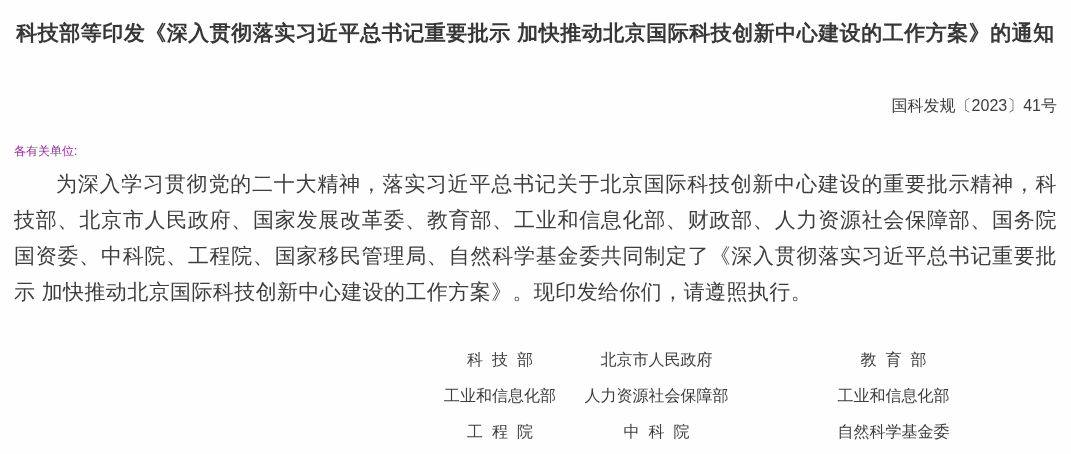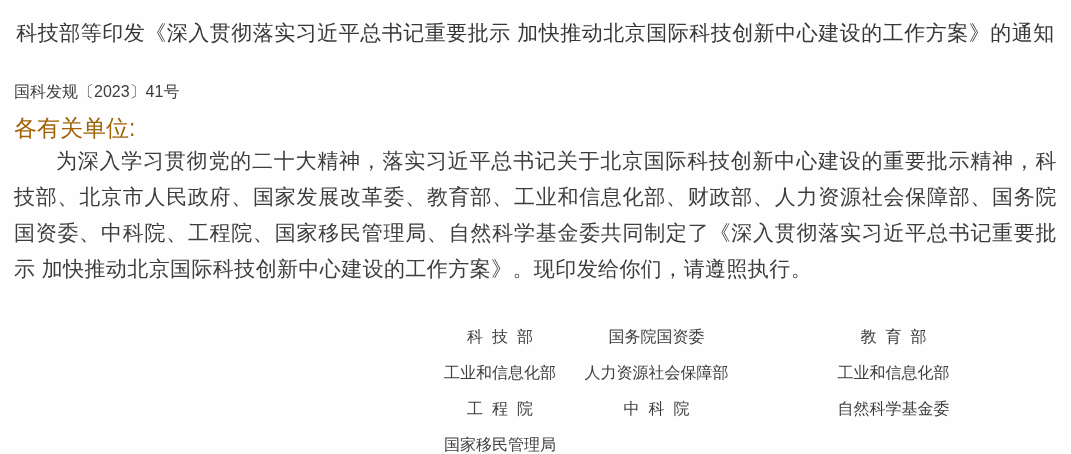--- a/index.html
+++ b/index.html
@@ -12,37 +12,37 @@
   }
   .page {
     width: 1071px;
     height: 454px;
     background: #fffefe;
     padding: 21px 14px 0 14px;
   }
   .title {
     text-align: center;
     font-size: 21px;
-    font-weight: normal;
+    font-weight: bold;
     line-height: 23px;
     color: #373737;
     letter-spacing: 0.5px;
   }
   .doc-number {
-    margin-top: 39px;
-    text-align: left;
+    margin-top: 53px;
+    text-align: right;
     font-size: 16px;
     line-height: 17px;
     color: #3d3d3d;
   }
   .salutation {
-    margin-top: 19px;
-    font-size: 23px;
+    margin-top: 28px;
+    font-size: 12px;
     line-height: 19px;
-    color: #a16207;
+    color: #a21caf;
   }
   .body-paragraph {
     margin-top: 5px;
     font-size: 21px;
     line-height: 36px;
     color: #3d3d3d;
     text-indent: 2em;
     text-align: justify;
     letter-spacing: 0.4px;
   }
@@ -65,21 +65,21 @@
   <h1 class="title">科技部等印发《深入贯彻落实习近平总书记重要批示 加快推动北京国际科技创新中心建设的工作方案》的通知</h1>
 
   <div class="doc-number">国科发规〔2023〕41号</div>
 
   <div class="salutation">各有关单位:</div>
 
   <p class="body-paragraph">为深入学习贯彻党的二十大精神，落实习近平总书记关于北京国际科技创新中心建设的重要批示精神，科技部、北京市人民政府、国家发展改革委、教育部、工业和信息化部、财政部、人力资源社会保障部、国务院国资委、中科院、工程院、国家移民管理局、自然科学基金委共同制定了《深入贯彻落实习近平总书记重要批示 加快推动北京国际科技创新中心建设的工作方案》。现印发给你们，请遵照执行。</p>
 
   <div class="signatures">
     <span class="sig-cell">科  技  部</span>
-    <span class="sig-cell">国务院国资委</span>
+    <span class="sig-cell">北京市人民政府</span>
     <span class="sig-cell">教  育  部</span>
     <span class="sig-cell">工业和信息化部</span>
     <span class="sig-cell">人力资源社会保障部</span>
     <span class="sig-cell">工业和信息化部</span>
     <span class="sig-cell">工  程  院</span>
     <span class="sig-cell">中  科  院</span>
     <span class="sig-cell">自然科学基金委</span>
     <span class="sig-cell">国家移民管理局</span>
   </div>
 

